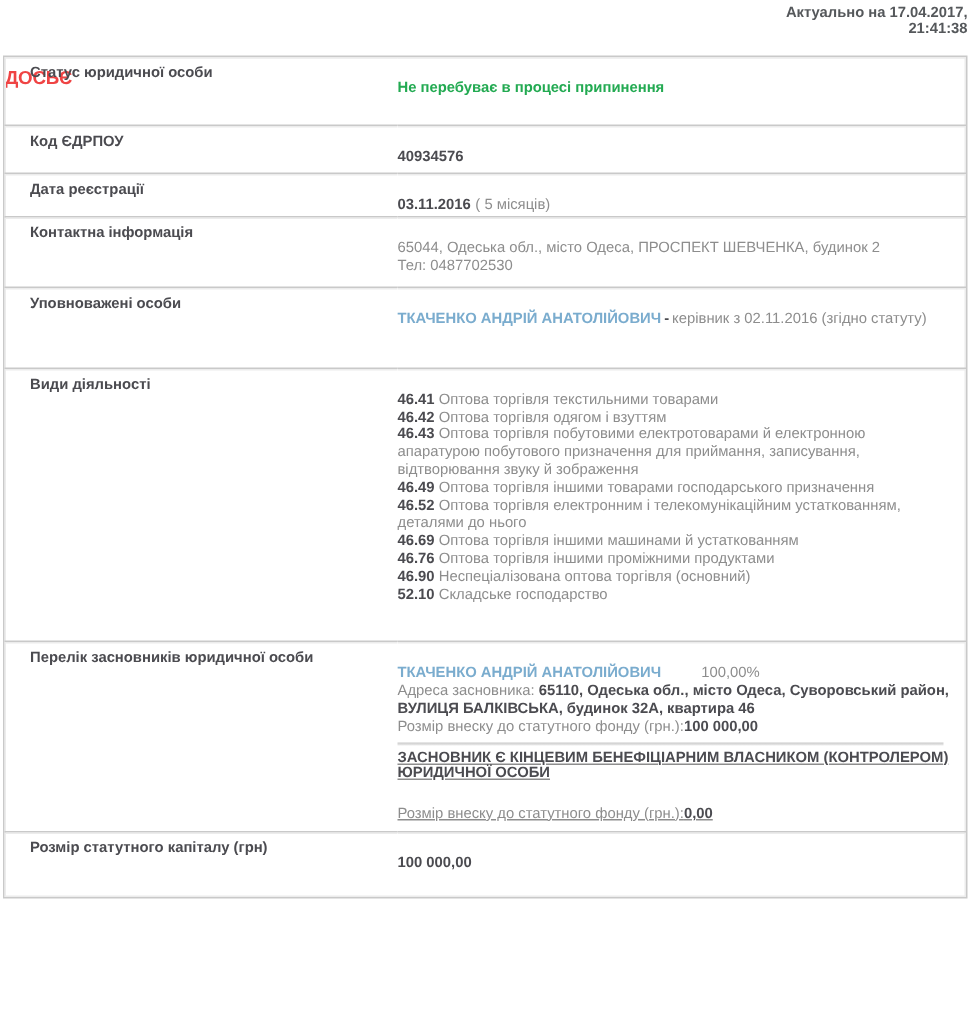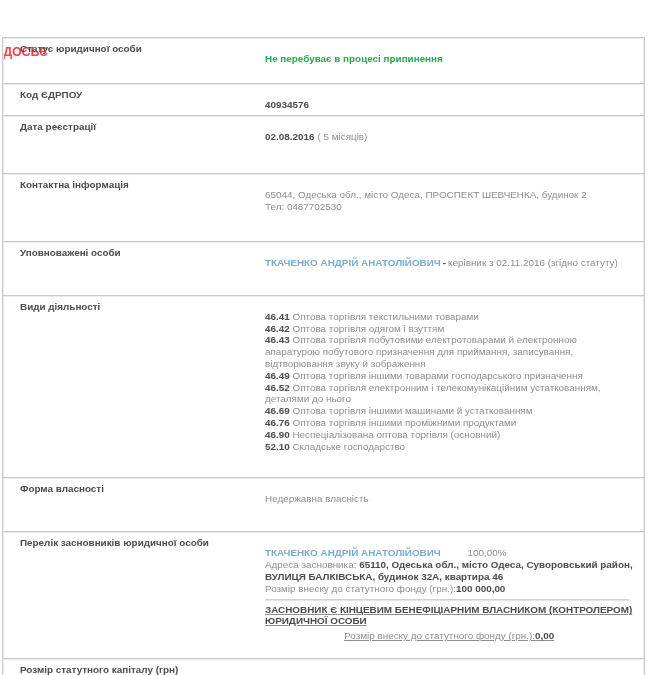--- a/index.html
+++ b/index.html
@@ -10,72 +10,76 @@
   .doc-title{position:absolute;left:3.3px;top:1.2px;font-size:12.5px;font-weight:bold;color:#ef4444;letter-spacing:-0.15px;margin-top:44px;}
   .actual{position:absolute;right:4px;top:3px;font-size:9.85px;font-weight:bold;color:#55585b;text-align:right;line-height:11px;}
   .table{position:absolute;left:2px;top:36.6px;width:643px;border:1px solid #c9c9c9;box-sizing:border-box;box-shadow:inset 1px 1px 0 0 #ececec, inset -1px -1px 0 0 #ececec;}
   table{border-collapse:collapse;width:100%;table-layout:fixed;}
   td{vertical-align:top;border-top:1px solid #c9c9c9;box-shadow:inset 0 1px 0 0 #ececec;padding:0;}
   tr:first-child td{border-top:none;}
   td.label{width:262px;font-size:9.9px;color:#4b4b50;padding:5px 0 0 17px;box-sizing:border-box;line-height:12.3px;font-weight:bold;}
   td.value{font-size:9.9px;color:#8d8d8d;padding:15px 10.5px 0 0px;box-sizing:border-box;line-height:12.3px;}
   .r-status td{height:45.7px;}
   .r-edrpou td{height:32px;}
-  .r-reg td{height:58px;}
-  .r-contacts td{height:68px;}
+  .r-reg td{height:29px;}
+  .r-contacts td{height:47px;}
   .r-officers td{height:54px;}
   .r-activities td{height:182px;}
   .r-ownership td{height:54.7px;}
   .r-founders td{height:127px;}
   .r-capital td{height:44px;margin-top:16px;}
   .green{color:#23aa52;font-weight:bold;}
   .blue{color:#7aacce;font-weight:bold;text-align:right;}
   .dark{color:#4b4b50;font-weight:bold;}
   .grey{color:#8d8d8d;}
   .age{margin-left:3px;}
   .officer-dash{margin:0 2px 0 2px;}
   .officer-role{}
   .f-share{margin-left:0;padding-left:24px;}
   .act-list{line-height:11.82px;margin-top:0px;}
   .act-list .code{color:#4b4b50;font-weight:bold;}
   .founders{line-height:12px;}
   .founder-entry-sep{margin-top:4px;padding-top:6px;position:relative;text-decoration:underline;}
   .founder-entry-sep::before{content:"";position:absolute;left:0;top:0;width:364px;height:2px;background:linear-gradient(#c9c9c9,#ececec);}
   .f-title{font-weight:bold;line-height:10.4px;}
-  .f-title + .f-contrib{margin-top:4px;text-align:center;}
+  .f-title + .f-contrib{margin-top:15px;}
   .blue{color:#7aacce;font-weight:bold;}
 </style>
 </head>
 <body>
 
 <div class="page">
 
   <div class="header">
     <div class="doc-title">ДОСЬЄ</div>
+    <div class="actual">
+      <div>Актуально на 17.04.2017,</div>
+      <div>21:41:38</div>
+    </div>
   </div>
 
   <div class="table">
     <table>
       <tbody>
           <tr class="r-status">
         <td class="label">Статус юридичної особи</td>
         <td class="value">
           <span class="green">Не перебуває в процесі припинення</span>
         </td>
       </tr>
       <tr class="r-edrpou">
         <td class="label">Код ЄДРПОУ</td>
         <td class="value">
           <span class="dark">40934576</span>
         </td>
       </tr>
       <tr class="r-reg">
         <td class="label">Дата реєстрації</td>
         <td class="value">
-          <span class="dark">02.08.2016</span><span class="grey age">( 5 місяців)</span>
+          <span class="dark">03.11.2016</span><span class="grey age">( 5 місяців)</span>
         </td>
       </tr>
       <tr class="r-contacts">
         <td class="label">Контактна інформація</td>
         <td class="value">
           <div>65044, Одеська обл., місто Одеса, ПРОСПЕКТ ШЕВЧЕНКА, будинок 2</div>
           <div>Тел: 0487702530</div>
         </td>
       </tr>
       <tr class="r-officers">
@@ -93,24 +97,20 @@
                 <div class="act-item"><span class="code">46.43</span><span class="act-text"> Оптова торгівля побутовими електротоварами й електронною апаратурою побутового призначення для приймання, записування, відтворювання звуку й зображення</span></div>
                 <div class="act-item"><span class="code">46.49</span><span class="act-text"> Оптова торгівля іншими товарами господарського призначення</span></div>
                 <div class="act-item"><span class="code">46.52</span><span class="act-text"> Оптова торгівля електронним і телекомунікаційним устаткованням, деталями до нього</span></div>
                 <div class="act-item"><span class="code">46.69</span><span class="act-text"> Оптова торгівля іншими машинами й устаткованням</span></div>
                 <div class="act-item"><span class="code">46.76</span><span class="act-text"> Оптова торгівля іншими проміжними продуктами</span></div>
                 <div class="act-item"><span class="code">46.90</span><span class="act-text"> Неспеціалізована оптова торгівля (основний)</span></div>
                 <div class="act-item"><span class="code">52.10</span><span class="act-text"> Складське господарство</span></div>
               </div>
         </td>
       </tr>
-      <tr class="r-ownership">
-        <td class="label">Форма власності</td>
-        <td class="value">Недержавна власність</td>
-      </tr>
       <tr class="r-founders">
         <td class="label">Перелік засновників юридичної особи</td>
         <td class="value">
           <div class="founders">
                 <div class="founder-entry">
                   <div class="f-line"><span class="blue">ТКАЧЕНКО АНДРІЙ АНАТОЛІЙОВИЧ</span><span class="f-share"> 100,00%</span></div>
                   <div class="f-line f-addr"><span class="f-addr-label">Адреса засновника: </span><span class="dark">65110, Одеська обл., місто Одеса, Суворовський район, ВУЛИЦЯ БАЛКІВСЬКА, будинок 32А, квартира 46</span></div>
                   <div class="f-line f-contrib"><span>Розмір внеску до статутного фонду (грн.):</span><span class="dark">100 000,00</span></div>
                 </div>
                 <div class="founder-entry founder-entry-sep">

